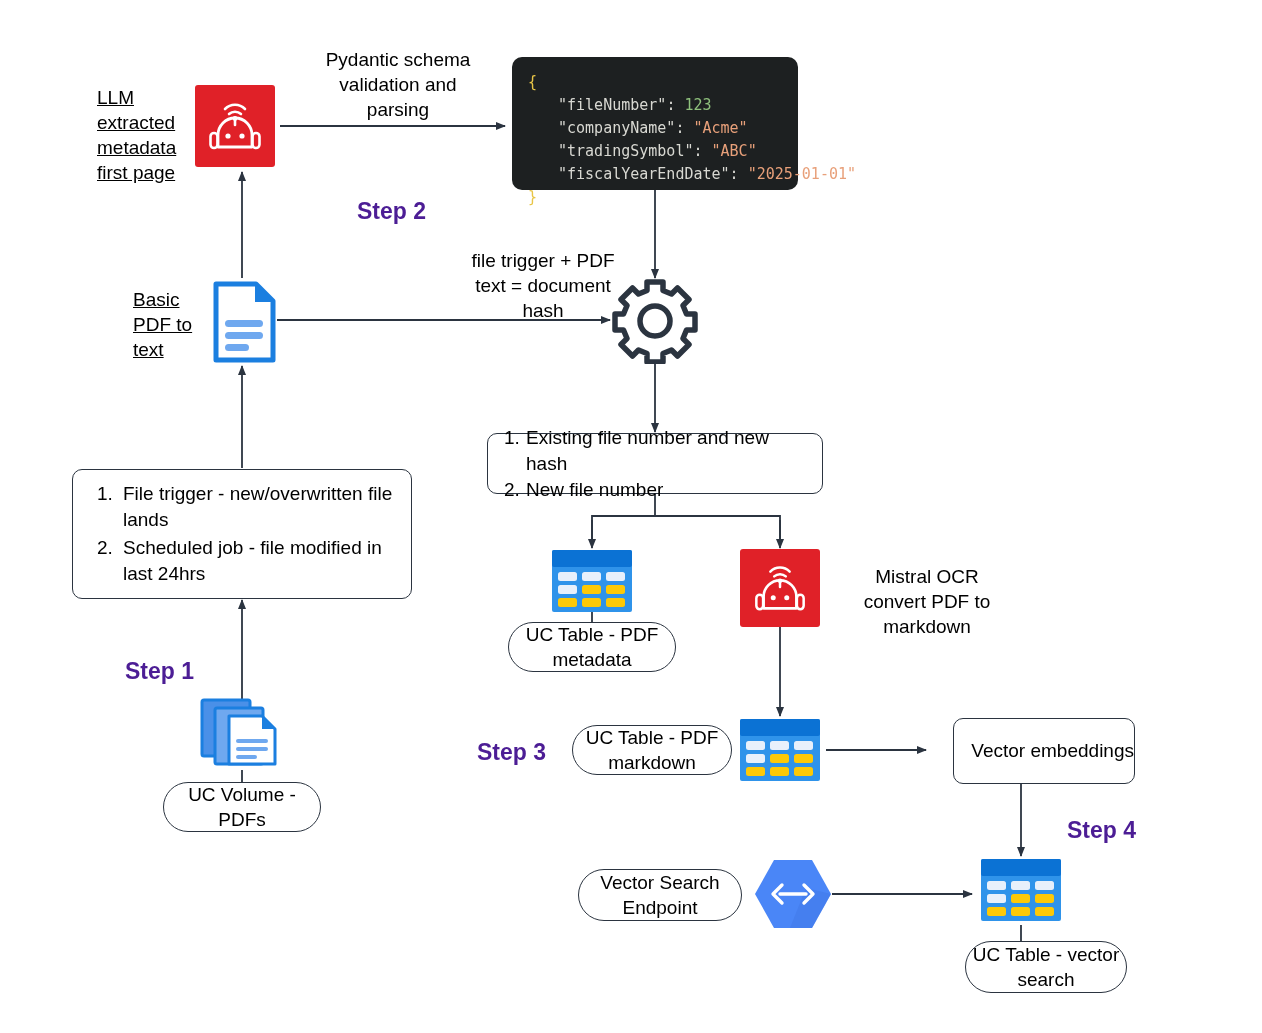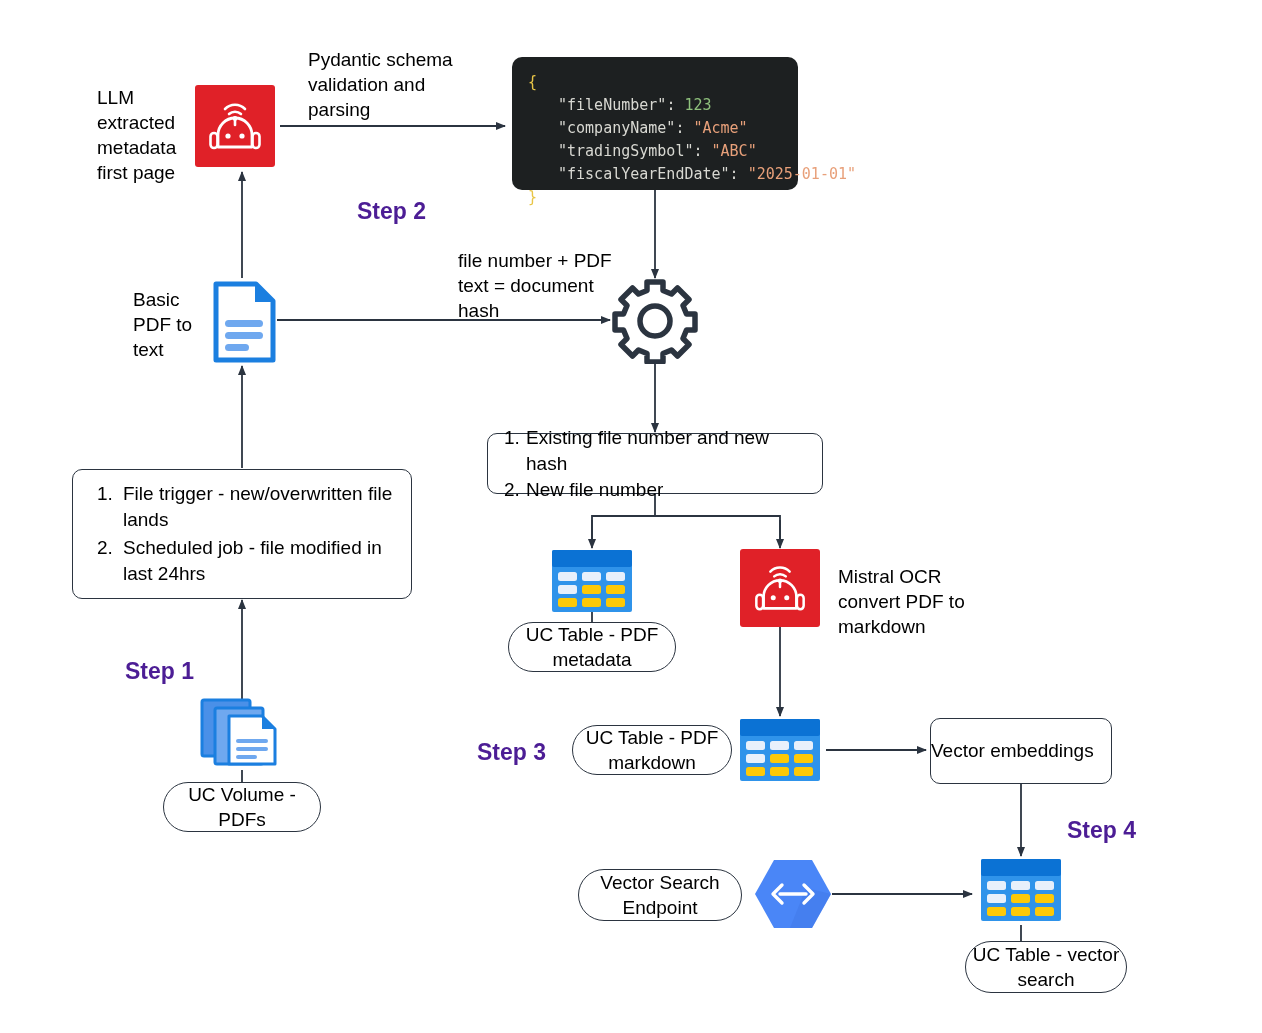--- a/index.html
+++ b/index.html
@@ -3,29 +3,29 @@
 <meta charset="utf-8">
 <style>
   html,body{margin:0;padding:0;background:#ffffff;}
   body{width:1262px;height:1033px;position:relative;overflow:hidden;
        font-family:"Liberation Sans","DejaVu Sans",sans-serif;color:#000;}
   #canvas{position:absolute;left:0;top:0;width:1262px;height:1033px;}
   svg.lines{position:absolute;left:0;top:0;width:1262px;height:1033px;pointer-events:none;}
   .node{position:absolute;box-sizing:border-box;}
 
   
-  .plainlabel{font-size:19px;line-height:25px;color:#000;}
-  .plainlabel.left{text-align:left;}
+  .plainlabel{font-size:19px;line-height:25px;color:#000;text-align:center;}
+  .plainlabel.left{text-align:left;text-decoration:underline;}
   .steplabel{font-size:23px;font-weight:bold;color:#4c1d95;}
 
   
   .boxnode{border:1.6px solid #2b3440;border-radius:10px;background:#fff;
            display:flex;align-items:center;justify-content:flex-start;
            font-size:19px;line-height:26px;color:#000;}
-  .boxnode.center{justify-content:flex-start;text-align:center;}
+  .boxnode.center{justify-content:flex-end;text-align:center;margin-left:23px;}
   .olist{margin:0;padding:0 0 0 14px;list-style:none;}
   .olist li{display:flex;font-size:19px;line-height:26px;}
   .olist li .num{width:26px;flex:0 0 26px;}
   .olist li .txt{flex:1;}
 
   
   .pill{border:1.6px solid #2b3440;border-radius:999px;background:#fff;
         display:flex;align-items:center;justify-content:center;text-align:center;
         font-size:19px;line-height:25px;color:#000;}
 
@@ -169,21 +169,21 @@
     <div class="ln"><span class="c-brace">{</span></div>
     <div class="ln"><span class="indent"></span><span class="c-key">"fileNumber"</span><span class="c-punc">: </span><span class="c-num">123</span></div>
     <div class="ln"><span class="indent"></span><span class="c-key">"companyName"</span><span class="c-punc">: </span><span class="c-str">"Acme"</span></div>
     <div class="ln"><span class="indent"></span><span class="c-key">"tradingSymbol"</span><span class="c-punc">: </span><span class="c-str">"ABC"</span></div>
     <div class="ln"><span class="indent"></span><span class="c-key">"fiscalYearEndDate"</span><span class="c-punc">: </span><span class="c-str">"2025-01-01"</span></div>
     <div class="ln"><span class="c-brace">}</span></div>
   </div>
 
   <div class="node steplabel" style="left:357px;top:198px;">Step 2</div>
 
-  <div class="node plainlabel" style="left:458px;top:248px;width:170px;white-space:pre-line;">file number + PDF
+  <div class="node plainlabel" style="left:458px;top:248px;width:170px;white-space:pre-line;">file trigger + PDF
 text = document
 hash</div>
 
   <div class="node iconwrap" style="left:612px;top:278px;width:86px;height:86px;">
     <svg width="86" height="86" viewBox="0 0 86 86">
       <path fill="none" stroke="#2b3440" stroke-width="5.5" stroke-linejoin="round" d="M35,4 h16 v8.5 l8.5,3.5 l6,-6 l11.5,11.5 l-6,6 l3.5,8.5 h8.5 v16 h-8.5 l-3.5,8.5 l6,6 l-11.5,11.5 l-6,-6 l-8.5,3.5 v8.5 h-16 v-8.5 l-8.5,-3.5 l-6,6 l-11.5,-11.5 l6,-6 l-3.5,-8.5 h-8.5 v-16 h8.5 l3.5,-8.5 l-6,-6 l11.5,-11.5 l6,6 l8.5,-3.5 z"></path>
       <circle cx="43" cy="43" r="15" fill="none" stroke="#2b3440" stroke-width="5.5"></circle>
     </svg>
   </div>
 

